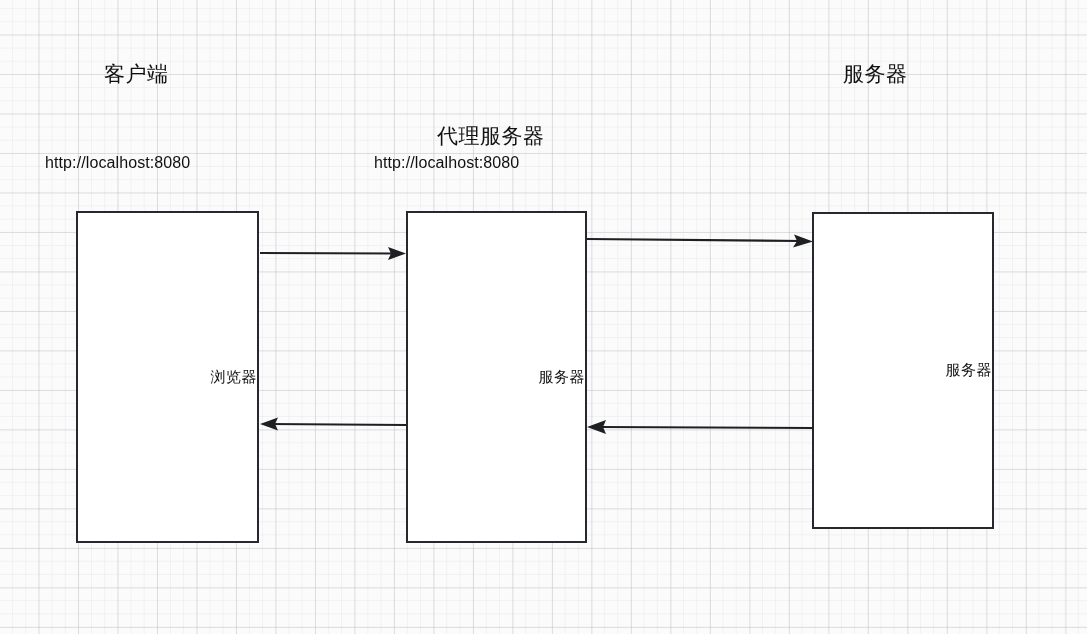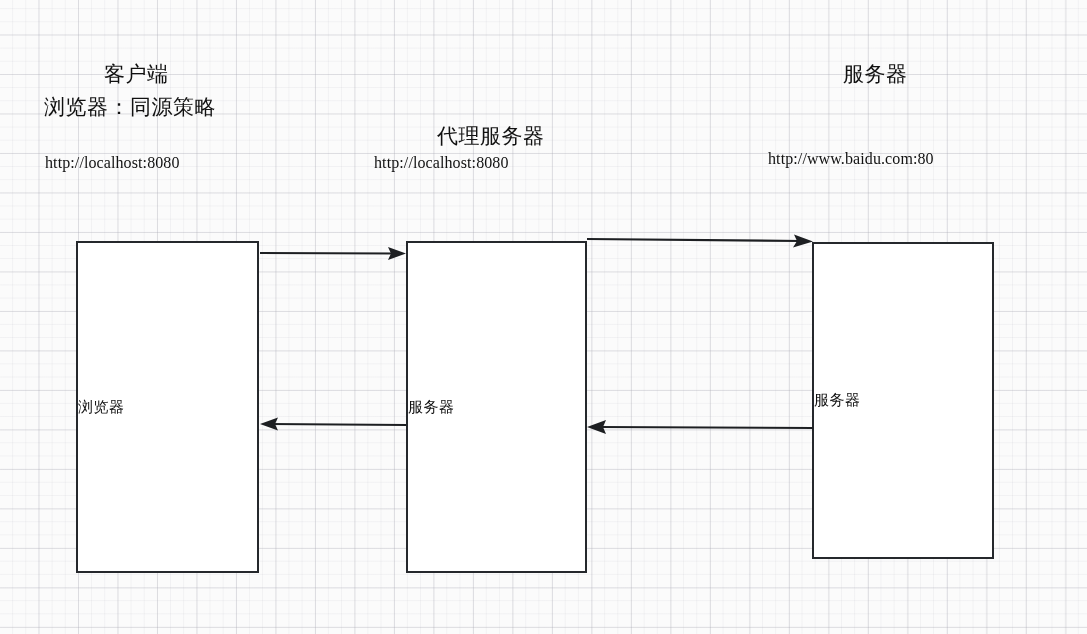--- a/index.html
+++ b/index.html
@@ -18,21 +18,21 @@
       linear-gradient(to right, rgba(170,170,180,0.30) 1px, transparent 1px),
       linear-gradient(to bottom, rgba(170,170,180,0.30) 1px, transparent 1px),
       linear-gradient(to right, rgba(190,190,200,0.16) 1px, transparent 1px),
       linear-gradient(to bottom, rgba(190,190,200,0.16) 1px, transparent 1px);
     background-size:
       39.5px 39.5px,
       39.5px 39.5px,
       13.16px 13.16px,
       13.16px 13.16px;
     background-position: -1px -5px, -1px -5px, -1px -5px, -1px -5px;
-    font-family: Liberation Serif, serif;
+    font-family: Liberation Sans, sans-serif;
     color: #1a1a1a;
   }
 
   
   .hdr {
     position: absolute;
     white-space: nowrap;
     line-height: 1.15;
     color: #111111;
   }
@@ -56,22 +56,21 @@
   #server-url     { left: 768px; top: 150px; }
 
   
   .node-box {
     position: absolute;
     background: #ffffff;
     border: 2px solid #25282c;
     box-sizing: border-box;
     display: flex;
     align-items: center;
-    justify-content: flex-start;
-    margin-top: 30px;
+    justify-content: flex-end;
   }
   .node-label {
     font-size: 15px;
     color: #111111;
     letter-spacing: 0.5px;
   }
 
   #box-browser { left: 76px;  top: 211px; width: 183px; height: 332px; }
   #box-proxy   { left: 406px; top: 211px; width: 181px; height: 332px; }
   #box-server  { left: 812px; top: 212px; width: 182px; height: 317px; }
@@ -107,28 +106,26 @@
     letter-spacing: 1px;
     white-space: nowrap;
   }
 </style>
 </head>
 <body>
 
 <div id="canvas">
 
   <div class="hdr hdr-cn" id="client-title">客户端</div>
-  <div class="hdr hdr-cn" id="client-policy">浏览器：同源策略</div>
   <div class="hdr hdr-url" id="client-url">http://localhost:8080</div>
 
   <div class="hdr hdr-cn" id="proxy-title">代理服务器</div>
   <div class="hdr hdr-url" id="proxy-url">http://localhost:8080</div>
 
   <div class="hdr hdr-cn" id="server-title">服务器</div>
-  <div class="hdr hdr-url" id="server-url">http://www.baidu.com:80</div>
 
   <div class="node-box" id="box-browser">
     <span class="node-label">浏览器</span>
   </div>
 
   <div class="node-box" id="box-proxy">
     <span class="node-label">服务器</span>
   </div>
 
   <div class="node-box" id="box-server">

